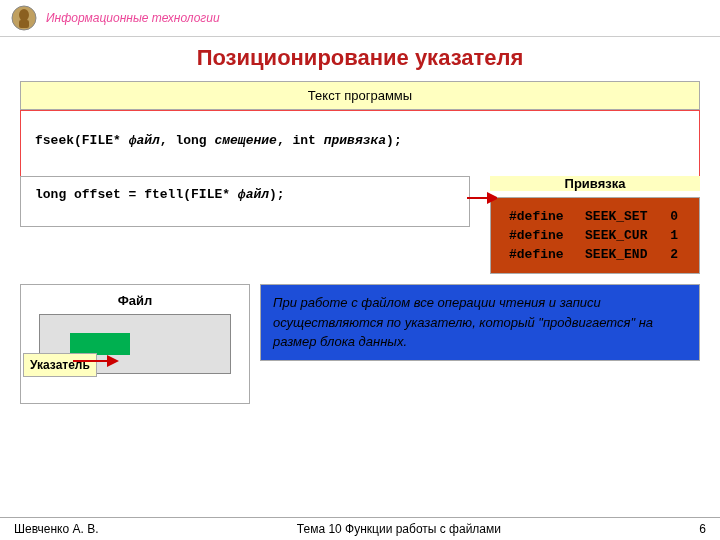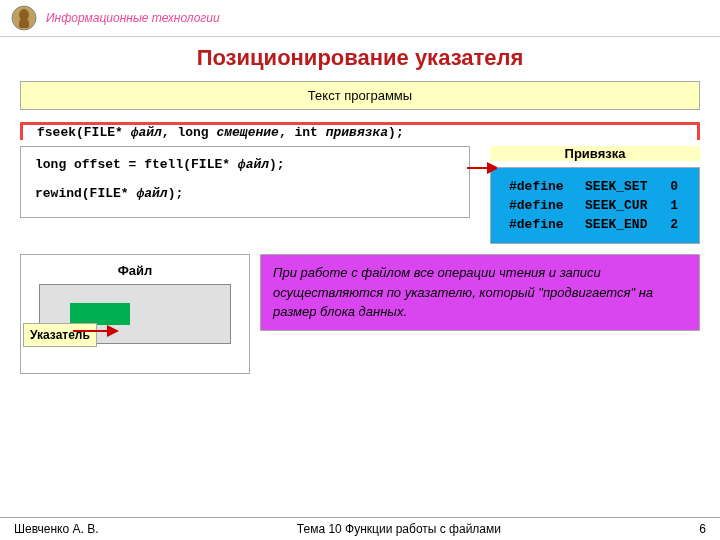--- a/index.html
+++ b/index.html
@@ -41,26 +41,25 @@
     }
     .program-text-box {
       border: 1px solid #aaa;
       background: #ffffc0;
       text-align: center;
       padding: 6px 10px;
       font-size: 13px;
       color: #000;
     }
     .code-section {
-      border: 3px solid #ef4444;
-      background: #fff;
-      padding: 0 14px;
+      border: 1px solid #ef4444;
+      background: #fff;
+      padding: 22px 14px;
       margin-bottom: 10px;
       position: relative;
-      margin-top: 12px;
     }
     .code-line {
       font-family: 'Courier New', monospace;
       font-size: 13px;
       color: #000;
       margin-bottom: 6px;
     }
     .code-line .italic {
       font-style: italic;
     }
@@ -74,21 +73,21 @@
     }
     .code-left {
       flex: 1;
       border: 1px solid #aaa;
       background: #fff;
       padding: 10px 14px;
       position: relative;
     }
     .define-box {
       border: 1px solid #aaa;
-      background: #0ea5e9;
+      background: #c2410c;
       padding: 8px 12px;
       min-width: 200px;
     }
     .define-table {
       width: 100%;
     }
     .define-table td {
       font-family: 'Courier New', monospace;
       font-size: 13px;
       font-weight: bold;
@@ -135,21 +134,21 @@
       position: absolute;
       left: 30px;
       top: 18px;
       width: 60px;
       height: 22px;
       background: #00b050;
     }
     .description-box {
       flex: 1;
       border: 1px solid #aaa;
-      background: #d946ef;
+      background: #1d4ed8;
       padding: 8px 12px;
       font-size: 13px;
       font-style: italic;
       color: #000;
       line-height: 1.5;
     }
     .footer {
       position: absolute;
       bottom: 0;
       left: 0;
@@ -185,23 +184,20 @@
   <div class="code-section" style="margin-bottom:0; border-bottom:none;">
     <div class="code-line">
       <span class="bold">fseek(FILE* </span><span class="italic bold">файл</span><span class="bold">, long </span><span class="italic bold">смещение</span><span class="bold">, int </span><span class="italic bold">привязка</span><span class="bold">);</span>
     </div>
   </div>
 
   <div class="row-section">
     <div class="code-left" style="position:relative;">
       <div class="code-line" style="margin-bottom:14px;">
         <span class="bold">long offset = ftell(FILE* </span><span class="italic bold">файл</span><span class="bold">);</span>
-      </div>
-      <div class="code-line">
-        <span class="bold">rewind(FILE* </span><span class="italic bold">файл</span><span class="bold">);</span>
       </div>
 
       <svg style="position:absolute; right:-28px; top:6px; width:30px; height:30px;" viewBox="0 0 30 30">
         <defs>
           <marker id="ah" markerWidth="6" markerHeight="6" refX="3" refY="3" orient="auto">
             <path d="M0,0 L6,3 L0,6 Z" fill="#c00"></path>
           </marker>
         </defs>
         <line x1="0" y1="15" x2="26" y2="15" stroke="#c00" stroke-width="2" marker-end="url(#ah)"></line>
       </svg>

